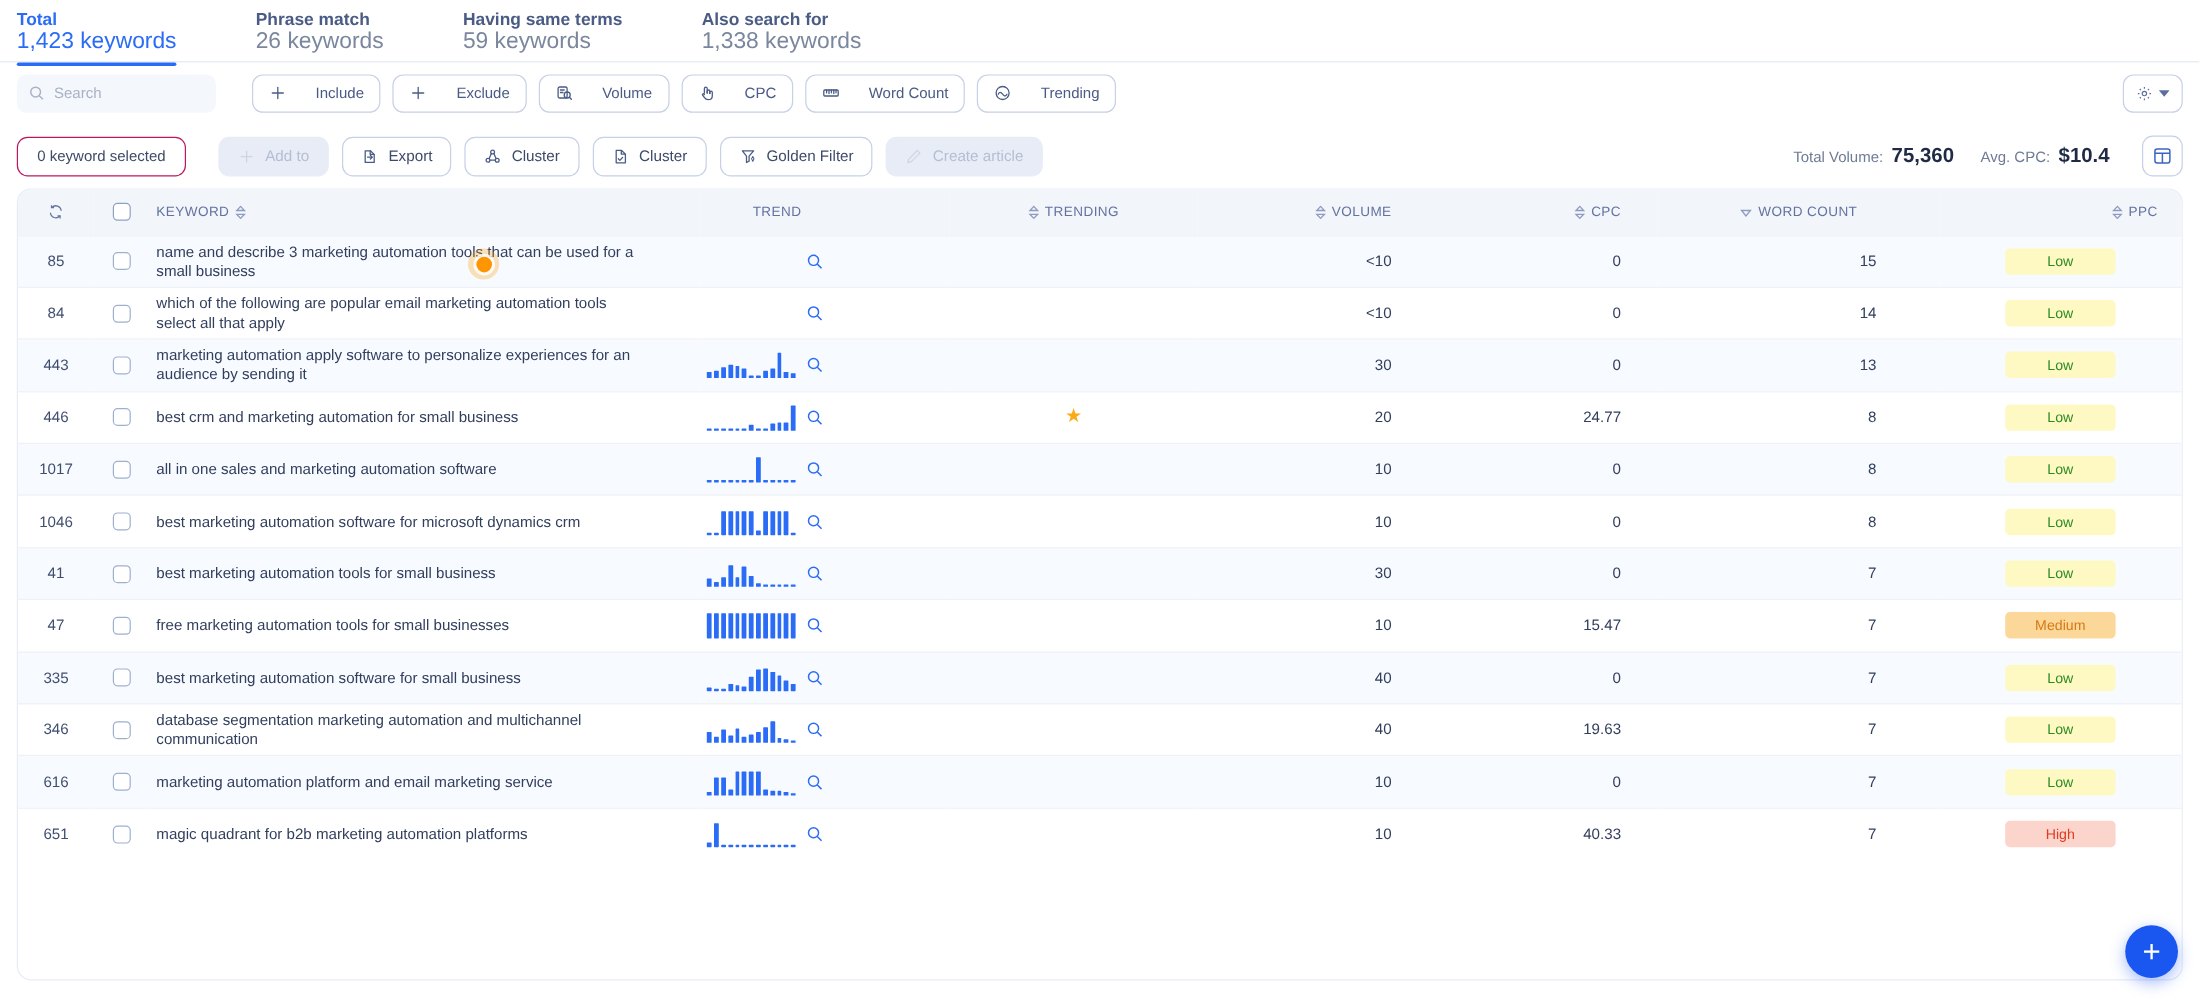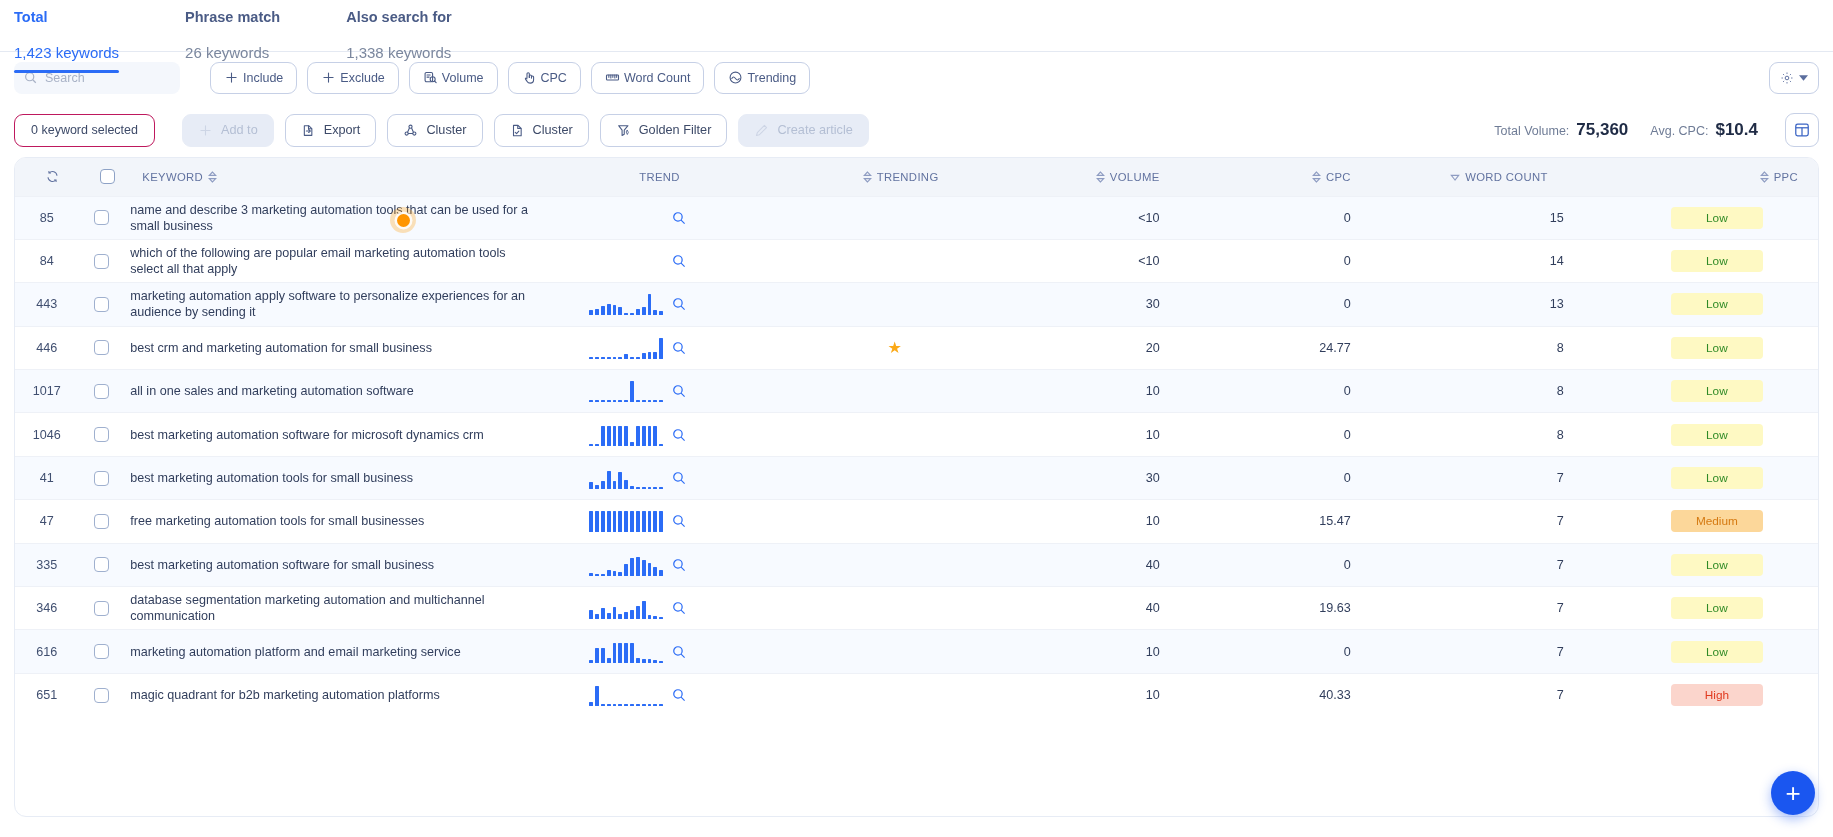--- a/index.html
+++ b/index.html
@@ -29,24 +29,24 @@
   .tab-label {
     display: block;
     font-size: 14.5px;
     font-weight: bold;
     color: #4a5b85;
     line-height: 18px;
     white-space: nowrap;
   }
   .tab-count {
     display: block;
-    font-size: 15px;
+    font-size: 19px;
     color: #7b879e;
     line-height: 18px;
-    margin-top: 18px;
+    margin-top: 0;
     white-space: nowrap;
   }
   .tab.active .tab-label { color: #2b6cf6; }
   .tab.active .tab-count { color: #2b6cf6; }
   .tab.active::after {
     content: "";
     position: absolute;
     left: 0; right: 0; bottom: -1px;
     height: 3px;
     background: #2b6cf6;
@@ -74,21 +74,21 @@
     font-size: 12.5px; color: #6b7a99; width: 120px;
   }
   .search-box input::placeholder { color: #a8b2c6; }
 
   .pillrow { display: flex; align-items: center; gap: 10px; margin-left: 20px; }
   .pill {
     height: 32px;
     border: 1px solid #c6d0e6;
     border-radius: 9px;
     background: #ffffff;
-    display: inline-flex; align-items: center; gap: 4px;
+    display: inline-flex; align-items: center; gap: 24px;
     padding: 0 13px;
     font-size: 12.5px;
     color: #4a5b85;
     cursor: pointer;
     white-space: nowrap;
   }
   .gearbtn {
     margin-left: auto;
     height: 32px; width: 50px;
     border: 1px solid #c6d0e6;
@@ -175,21 +175,21 @@
     background: #f2f5fa;
     height: 38px;
     font-size: 11.3px;
     font-weight: normal;
     letter-spacing: .35px;
     color: #6273a0;
     text-align: left;
     padding: 0 6px;
     vertical-align: middle;
   }
-  .th-inner { display: flex; align-items: center; gap: 5px; margin-left: 12px; }
+  .th-inner { display: flex; align-items: center; gap: 5px; }
   .th-inner.center { justify-content: center; }
   .th-inner.right { justify-content: flex-end; }
 
   tbody td {
     height: 43.4px;
     font-size: 12.6px;
     color: #313e5c;
     padding: 0 6px;
     vertical-align: middle;
     border-top: 1px solid #eef1f7;
@@ -257,20 +257,24 @@
 <div class="page">
 
   <div class="tabs" id="tabs">
       <div class="tab active">
         <span class="tab-label">Total</span>
         <span class="tab-count">1,423 keywords</span>
       </div>
       <div class="tab">
         <span class="tab-label">Phrase match</span>
         <span class="tab-count">26 keywords</span>
+      </div>
+      <div class="tab">
+        <span class="tab-label">Having same terms</span>
+        <span class="tab-count">59 keywords</span>
       </div>
       <div class="tab">
         <span class="tab-label">Also search for</span>
         <span class="tab-count">1,338 keywords</span>
       </div>
     </div>
 
   <div class="filterbar">
     <div class="search-box">
       <span>

